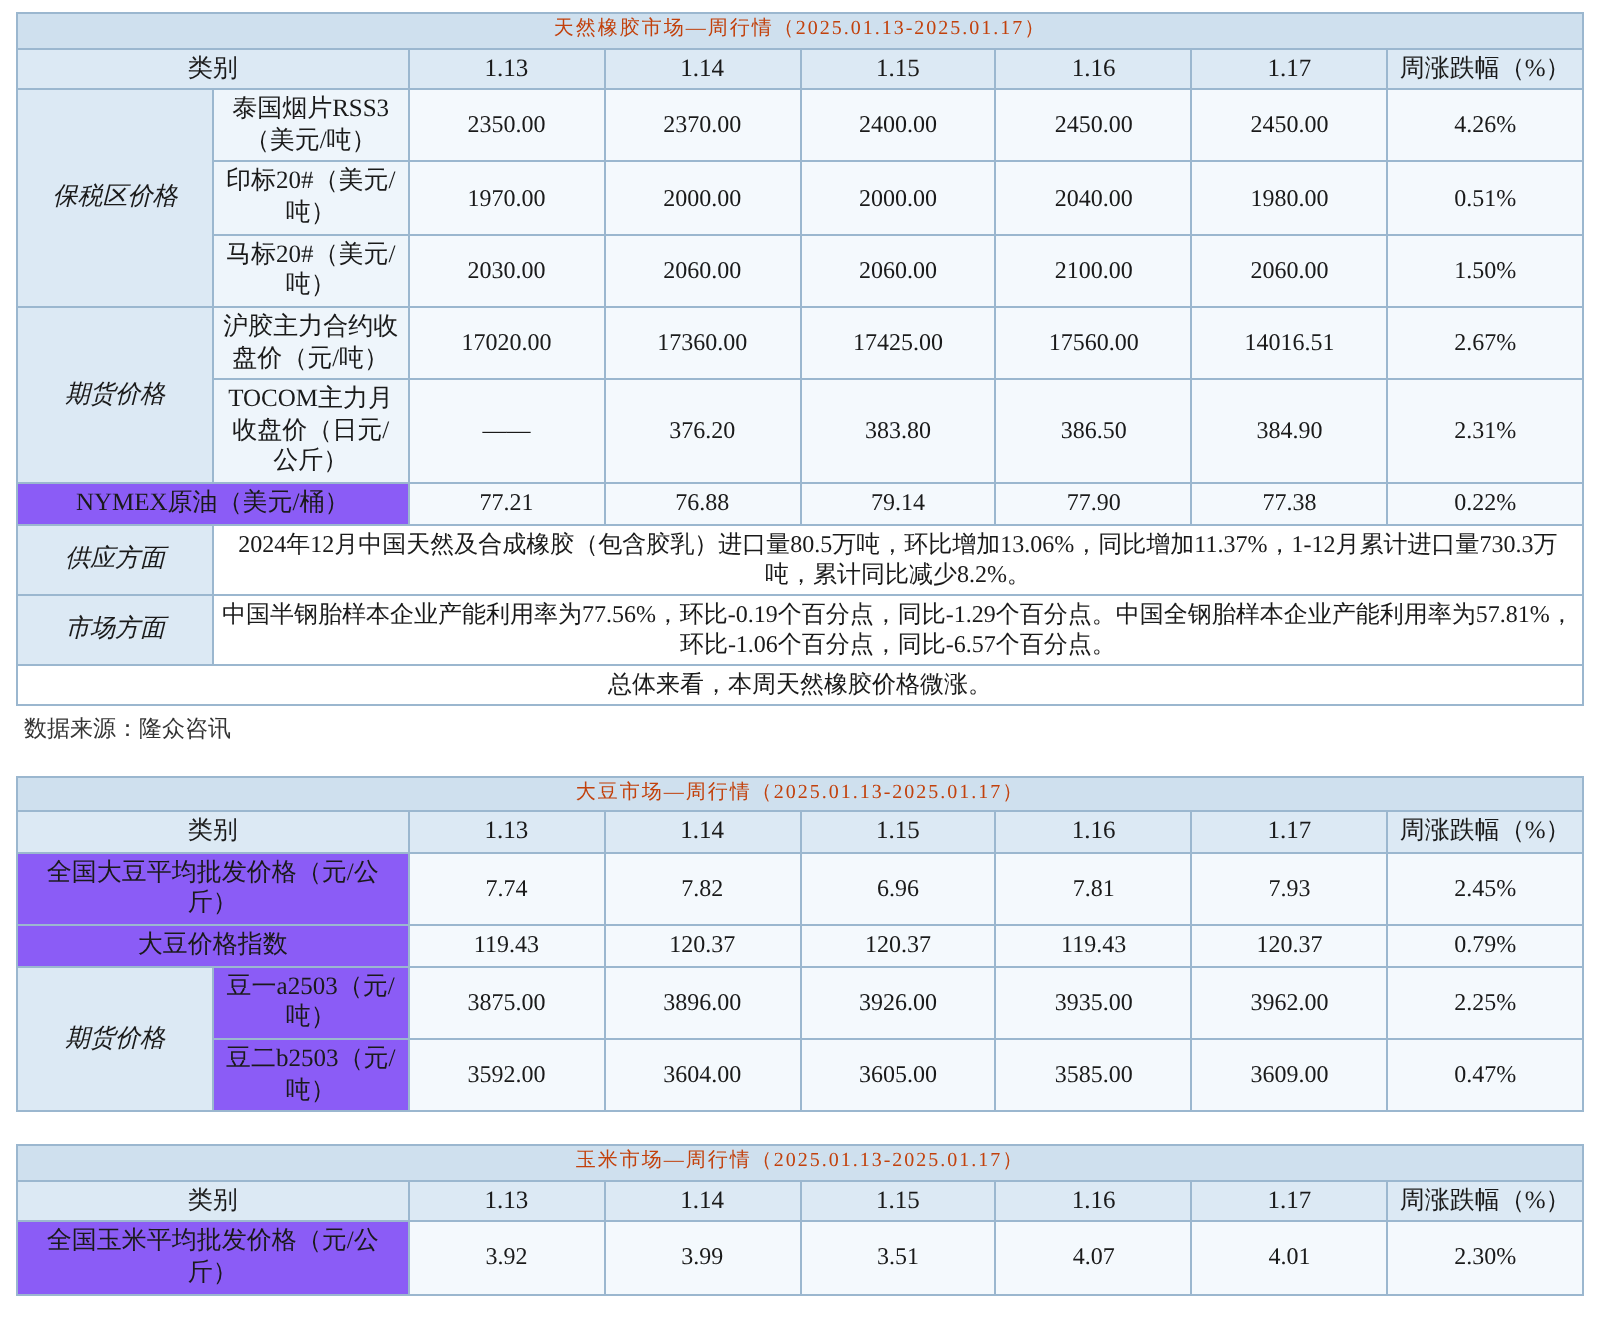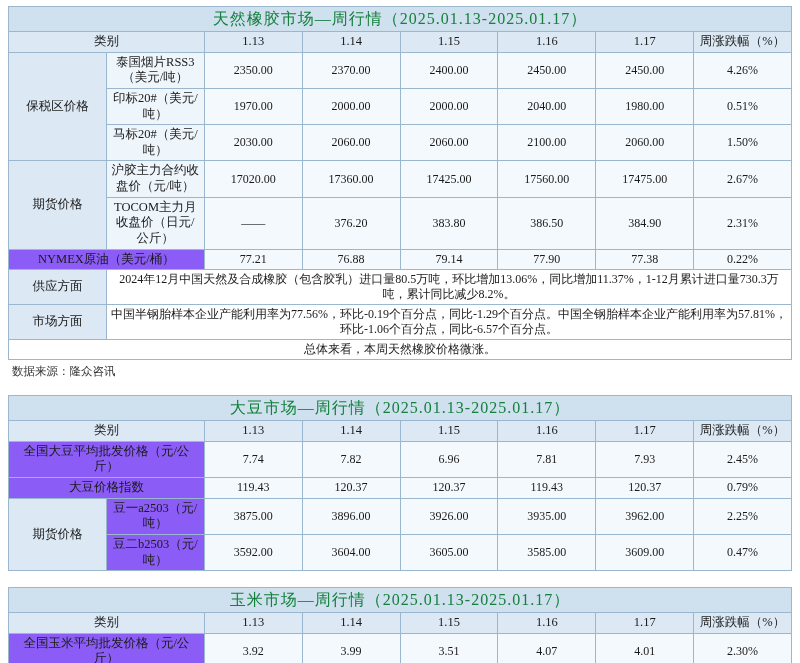--- a/index.html
+++ b/index.html
@@ -27,35 +27,36 @@
   table.rpt td, table.rpt th {
     border: 1px solid #9bb7cf;
     padding: 2px 4px;
     text-align: center;
     vertical-align: middle;
     line-height: 1.25;
     font-weight: normal;
   }
   .title-cell {
     background: #cfe0ee;
-    font-size: 16px;
+    font-size: 10px;
     font-weight: bold;
     letter-spacing: 1px;
     padding: 6px 4px;
-    color: #15803d;
+    color: #c2410c;
   }
   .hdr {
     background: #dce9f4;
     font-weight: bold;
     font-size: 12.5px;
   }
   .rowlabel {
     background: #dce9f4;
     font-weight: bold;
     font-size: 12.5px;
+    font-style: italic;
   }
   .name-cell {
     text-align: left;
     padding-left: 8px;
     background: #eef5fb;
     font-size: 12.5px;
   }
   .name-center {
     text-align: center;
     background: #8b5cf6;
@@ -136,21 +137,21 @@
           <td class="pct">1.50%</td>
         </tr>
 
         <tr>
           <td class="rowlabel" rowspan="2">期货价格</td>
           <td class="name-cell">沪胶主力合约收盘价（元/吨）</td>
           <td class="num">17020.00</td>
           <td class="num">17360.00</td>
           <td class="num">17425.00</td>
           <td class="num">17560.00</td>
-          <td class="num">17475.00</td>
+          <td class="num">14016.51</td>
           <td class="pct">2.67%</td>
         </tr>
         <tr>
           <td class="name-cell">TOCOM主力月收盘价（日元/公斤）</td>
           <td class="num">——</td>
           <td class="num">376.20</td>
           <td class="num">383.80</td>
           <td class="num">386.50</td>
           <td class="num">384.90</td>
           <td class="pct">2.31%</td>

